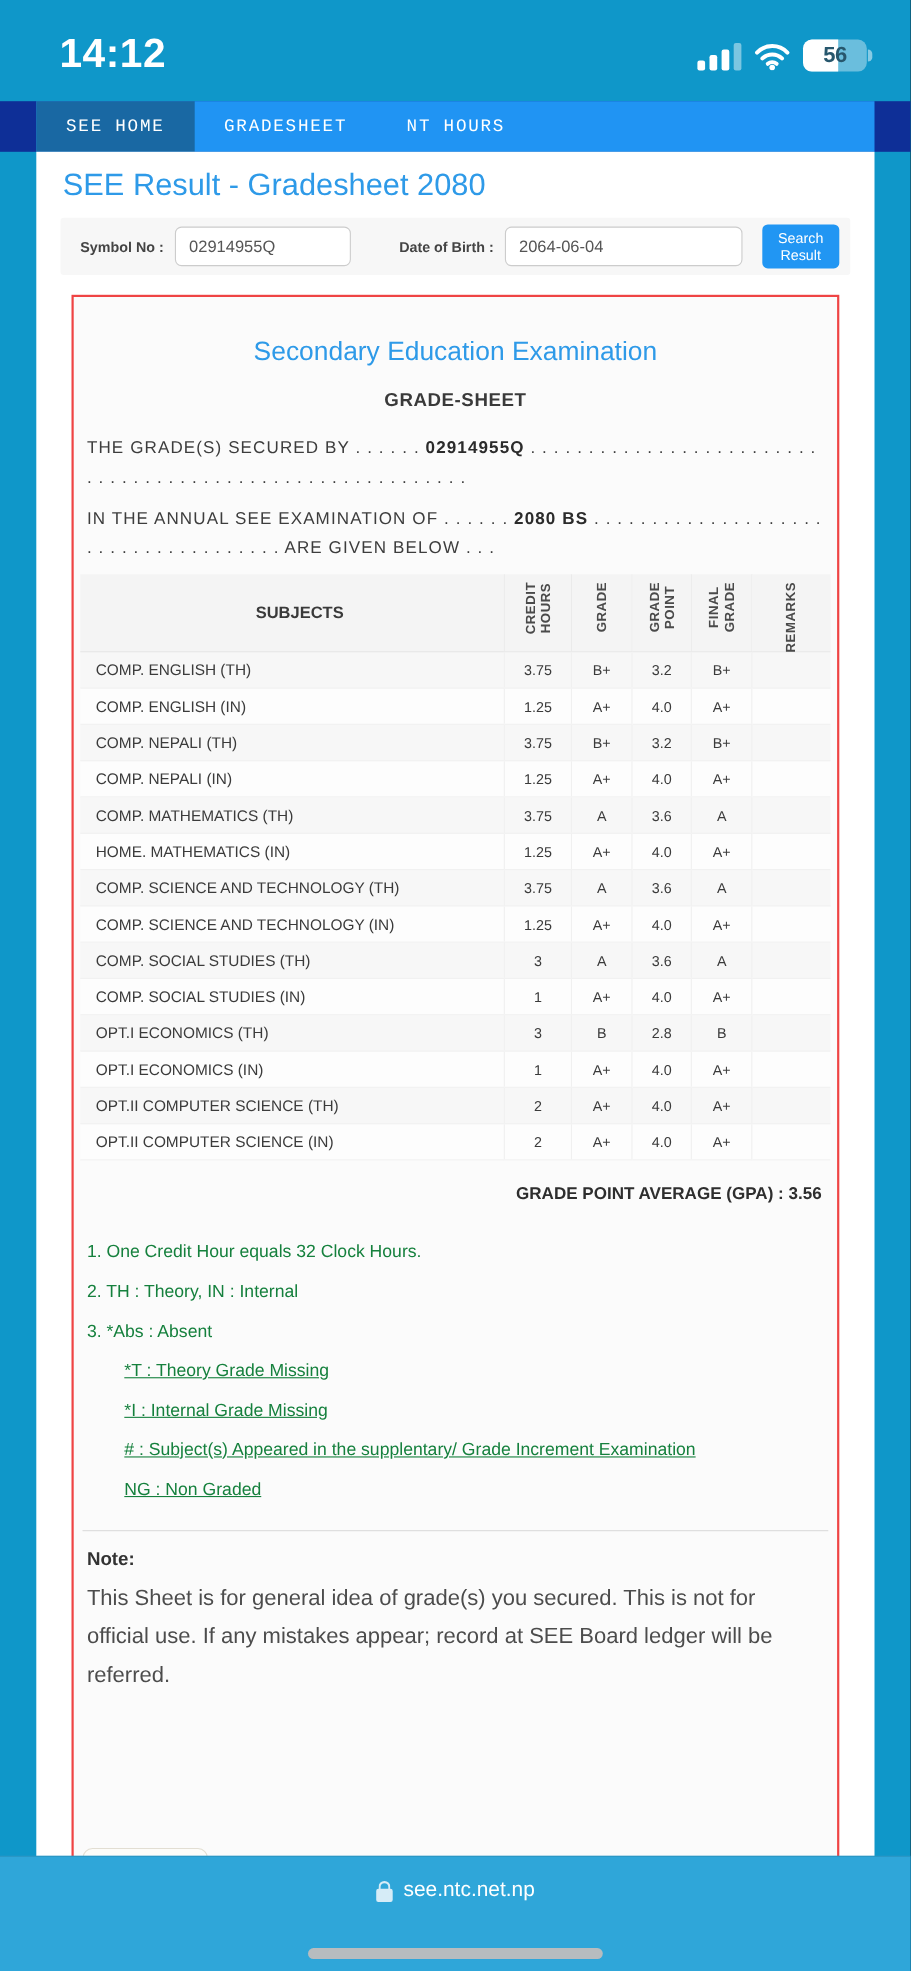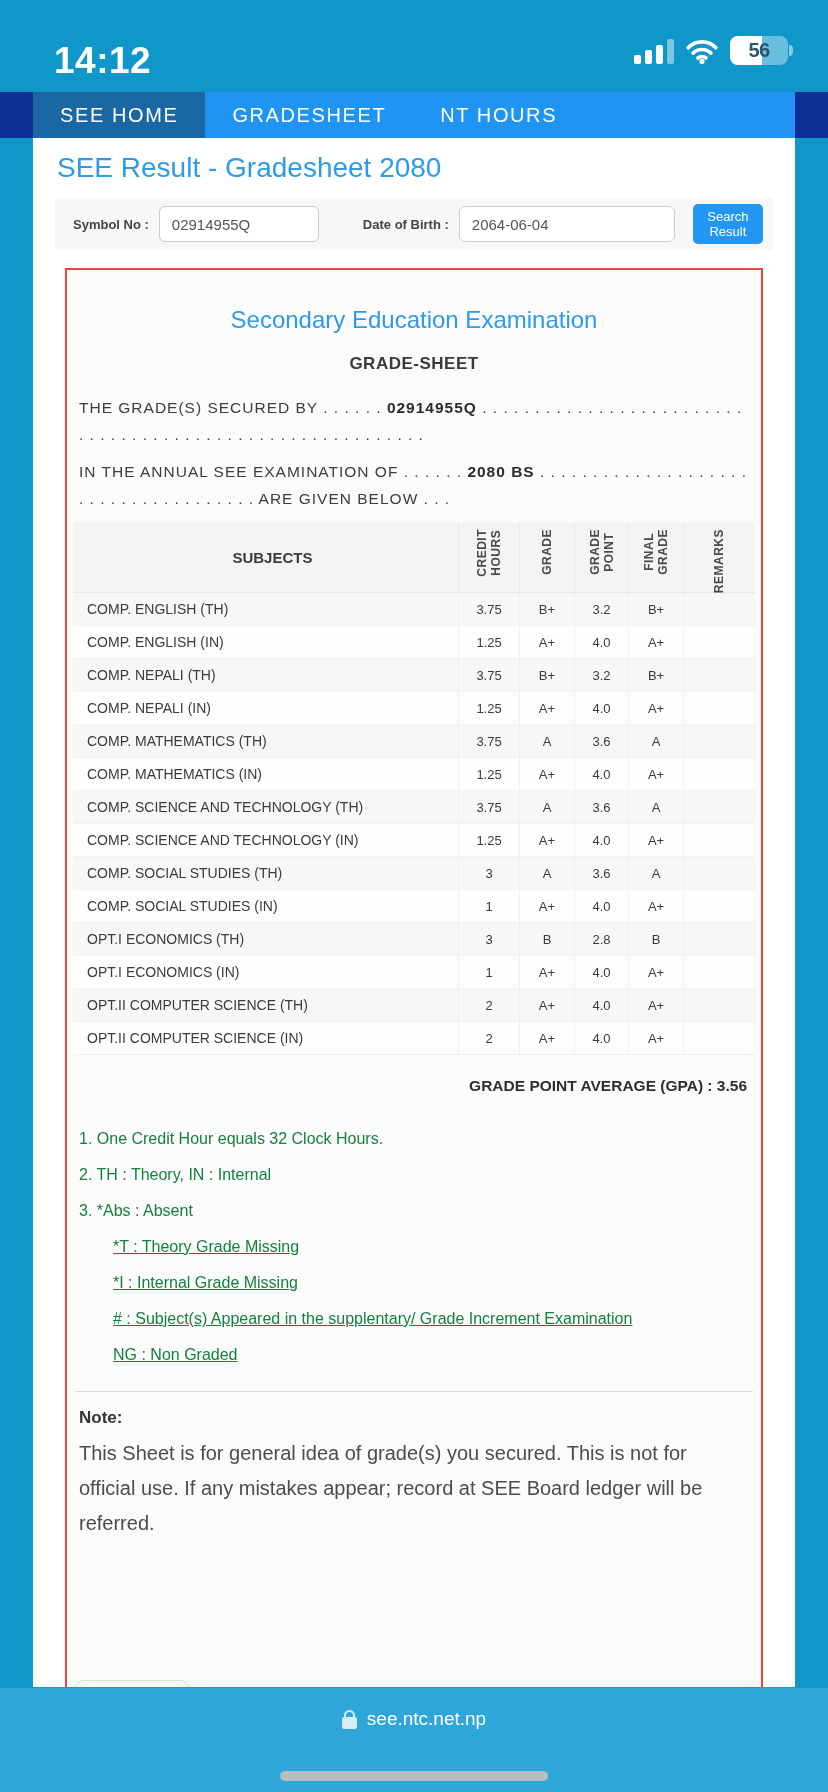--- a/index.html
+++ b/index.html
@@ -3,36 +3,36 @@
 <meta charset="utf-8">
 <style>
   html,body{margin:0;padding:0;background:#000;}
   .screen{
     position:relative;width:828px;height:1792px;overflow:hidden;
     background:#0f97c9;font-family:"Liberation Sans",sans-serif;
     -webkit-font-smoothing:antialiased;
   }
   
   .status-bar{position:absolute;top:0;left:0;right:0;height:92px;}
-  .time{position:absolute;left:54px;top:40px;font-size:37px;font-weight:700;color:#fff;letter-spacing:.5px;}
+  .time{position:absolute;left:54px;top:28px;font-size:37px;font-weight:700;color:#fff;letter-spacing:.5px;}
   .status-icons{position:absolute;right:34px;top:36px;display:flex;align-items:center;gap:11px;}
   .signal{display:flex;align-items:flex-end;gap:4px;height:26px;}
   .sbar{width:7px;background:#fff;border-radius:2px;}
   .sbar:nth-child(1){height:9px;}.sbar:nth-child(2){height:14px;}
   .sbar:nth-child(3){height:19px;}.sbar:nth-child(4){height:25px;opacity:.45;}
   .wifi{display:block;}
   .battery{position:relative;width:58px;height:29px;border-radius:8px;background:rgba(255,255,255,.38);margin-right:6px;}
   .battery-fill{position:absolute;left:0;top:0;bottom:0;width:56%;background:#fff;border-radius:8px 0 0 8px;}
   .battery-num{position:absolute;inset:0;display:flex;align-items:center;justify-content:center;
     font-size:20px;font-weight:700;color:#27576d;letter-spacing:-.5px;}
   .battery-cap{position:absolute;right:-5px;top:9px;width:4px;height:11px;background:rgba(255,255,255,.5);border-radius:0 4px 4px 0;}
   
   .navy-band{position:absolute;top:92px;left:0;width:828px;height:46px;background:#0e2f97;}
   .nav{position:absolute;top:92px;left:33px;width:762px;height:46px;background:#2094f3;display:flex;}
-  .nav-tab{display:flex;align-items:center;padding:0 27px;color:#fff;font-size:20px;letter-spacing:1.6px;cursor:pointer;}
+  .nav-tab{display:flex;align-items:center;padding:0 27px;color:#fff;font-size:16px;letter-spacing:1.6px;cursor:pointer;font-family:Liberation Mono, monospace;}
   .nav-tab.active{background:#1968a3;}
   
   .page{position:absolute;top:138px;left:33px;width:762px;height:1550px;background:#fff;overflow:hidden;}
   .page-title{margin:14px 0 0 24px;font-size:28px;font-weight:400;color:#2e9ae8;}
   .form-strip{margin:14px 22px 0;background:#f7f7f7;border-radius:3px;height:52px;display:flex;align-items:center;padding:0 10px;box-sizing:border-box;}
   .form-label{font-size:13px;font-weight:700;color:#444;white-space:nowrap;}
   .form-input{height:36px;border:1px solid #ccc;border-radius:6px;background:#fff;font-size:15px;color:#555;
     padding:0 12px;box-sizing:border-box;font-family:"Liberation Sans",sans-serif;outline:none;}
   .input-symbol{width:160px;margin:0 44px 0 10px;}
   .input-dob{width:216px;margin:0 18px 0 10px;}
@@ -199,21 +199,21 @@
             </tr>
             <tr>
               <td class="subject">COMP. MATHEMATICS (TH)</td>
               <td class="num">3.75</td>
               <td class="num">A</td>
               <td class="num">3.6</td>
               <td class="num">A</td>
               <td class="num"></td>
             </tr>
             <tr>
-              <td class="subject">COMP. MATHEMATICS (IN)</td>
+              <td class="subject">HOME. MATHEMATICS (IN)</td>
               <td class="num">1.25</td>
               <td class="num">A+</td>
               <td class="num">4.0</td>
               <td class="num">A+</td>
               <td class="num"></td>
             </tr>
             <tr>
               <td class="subject">COMP. SCIENCE AND TECHNOLOGY (TH)</td>
               <td class="num">3.75</td>
               <td class="num">A</td>

